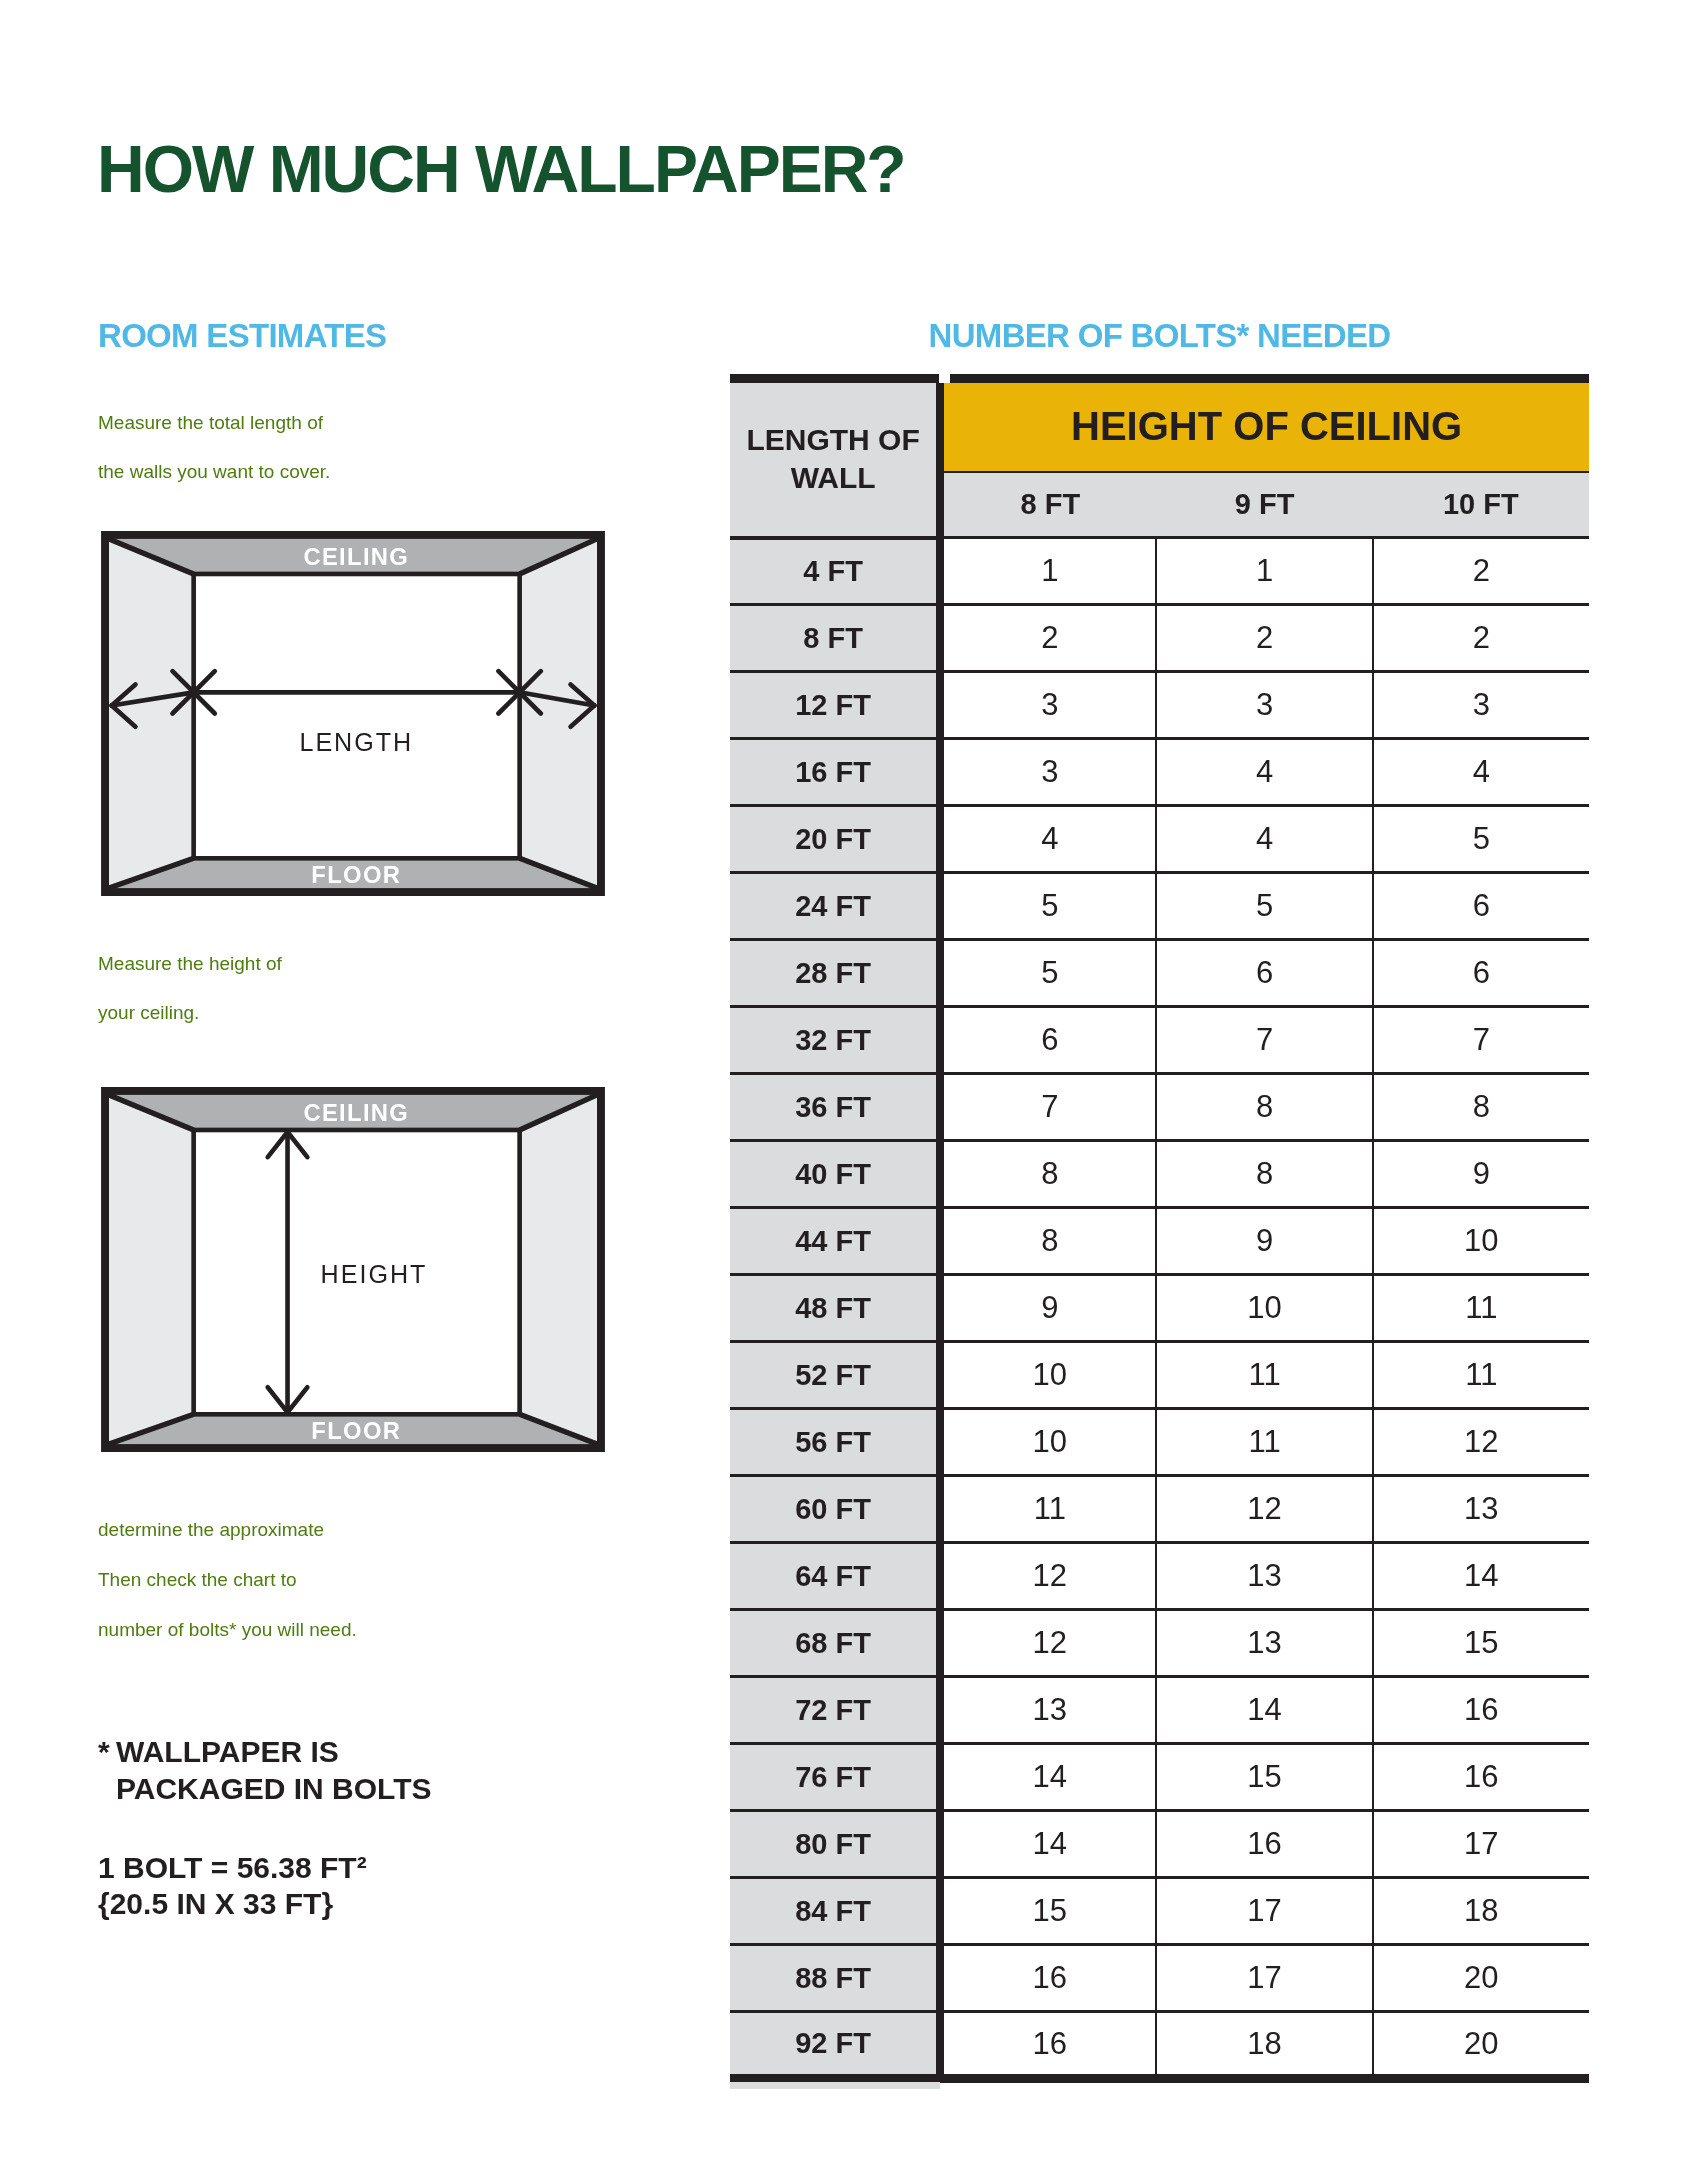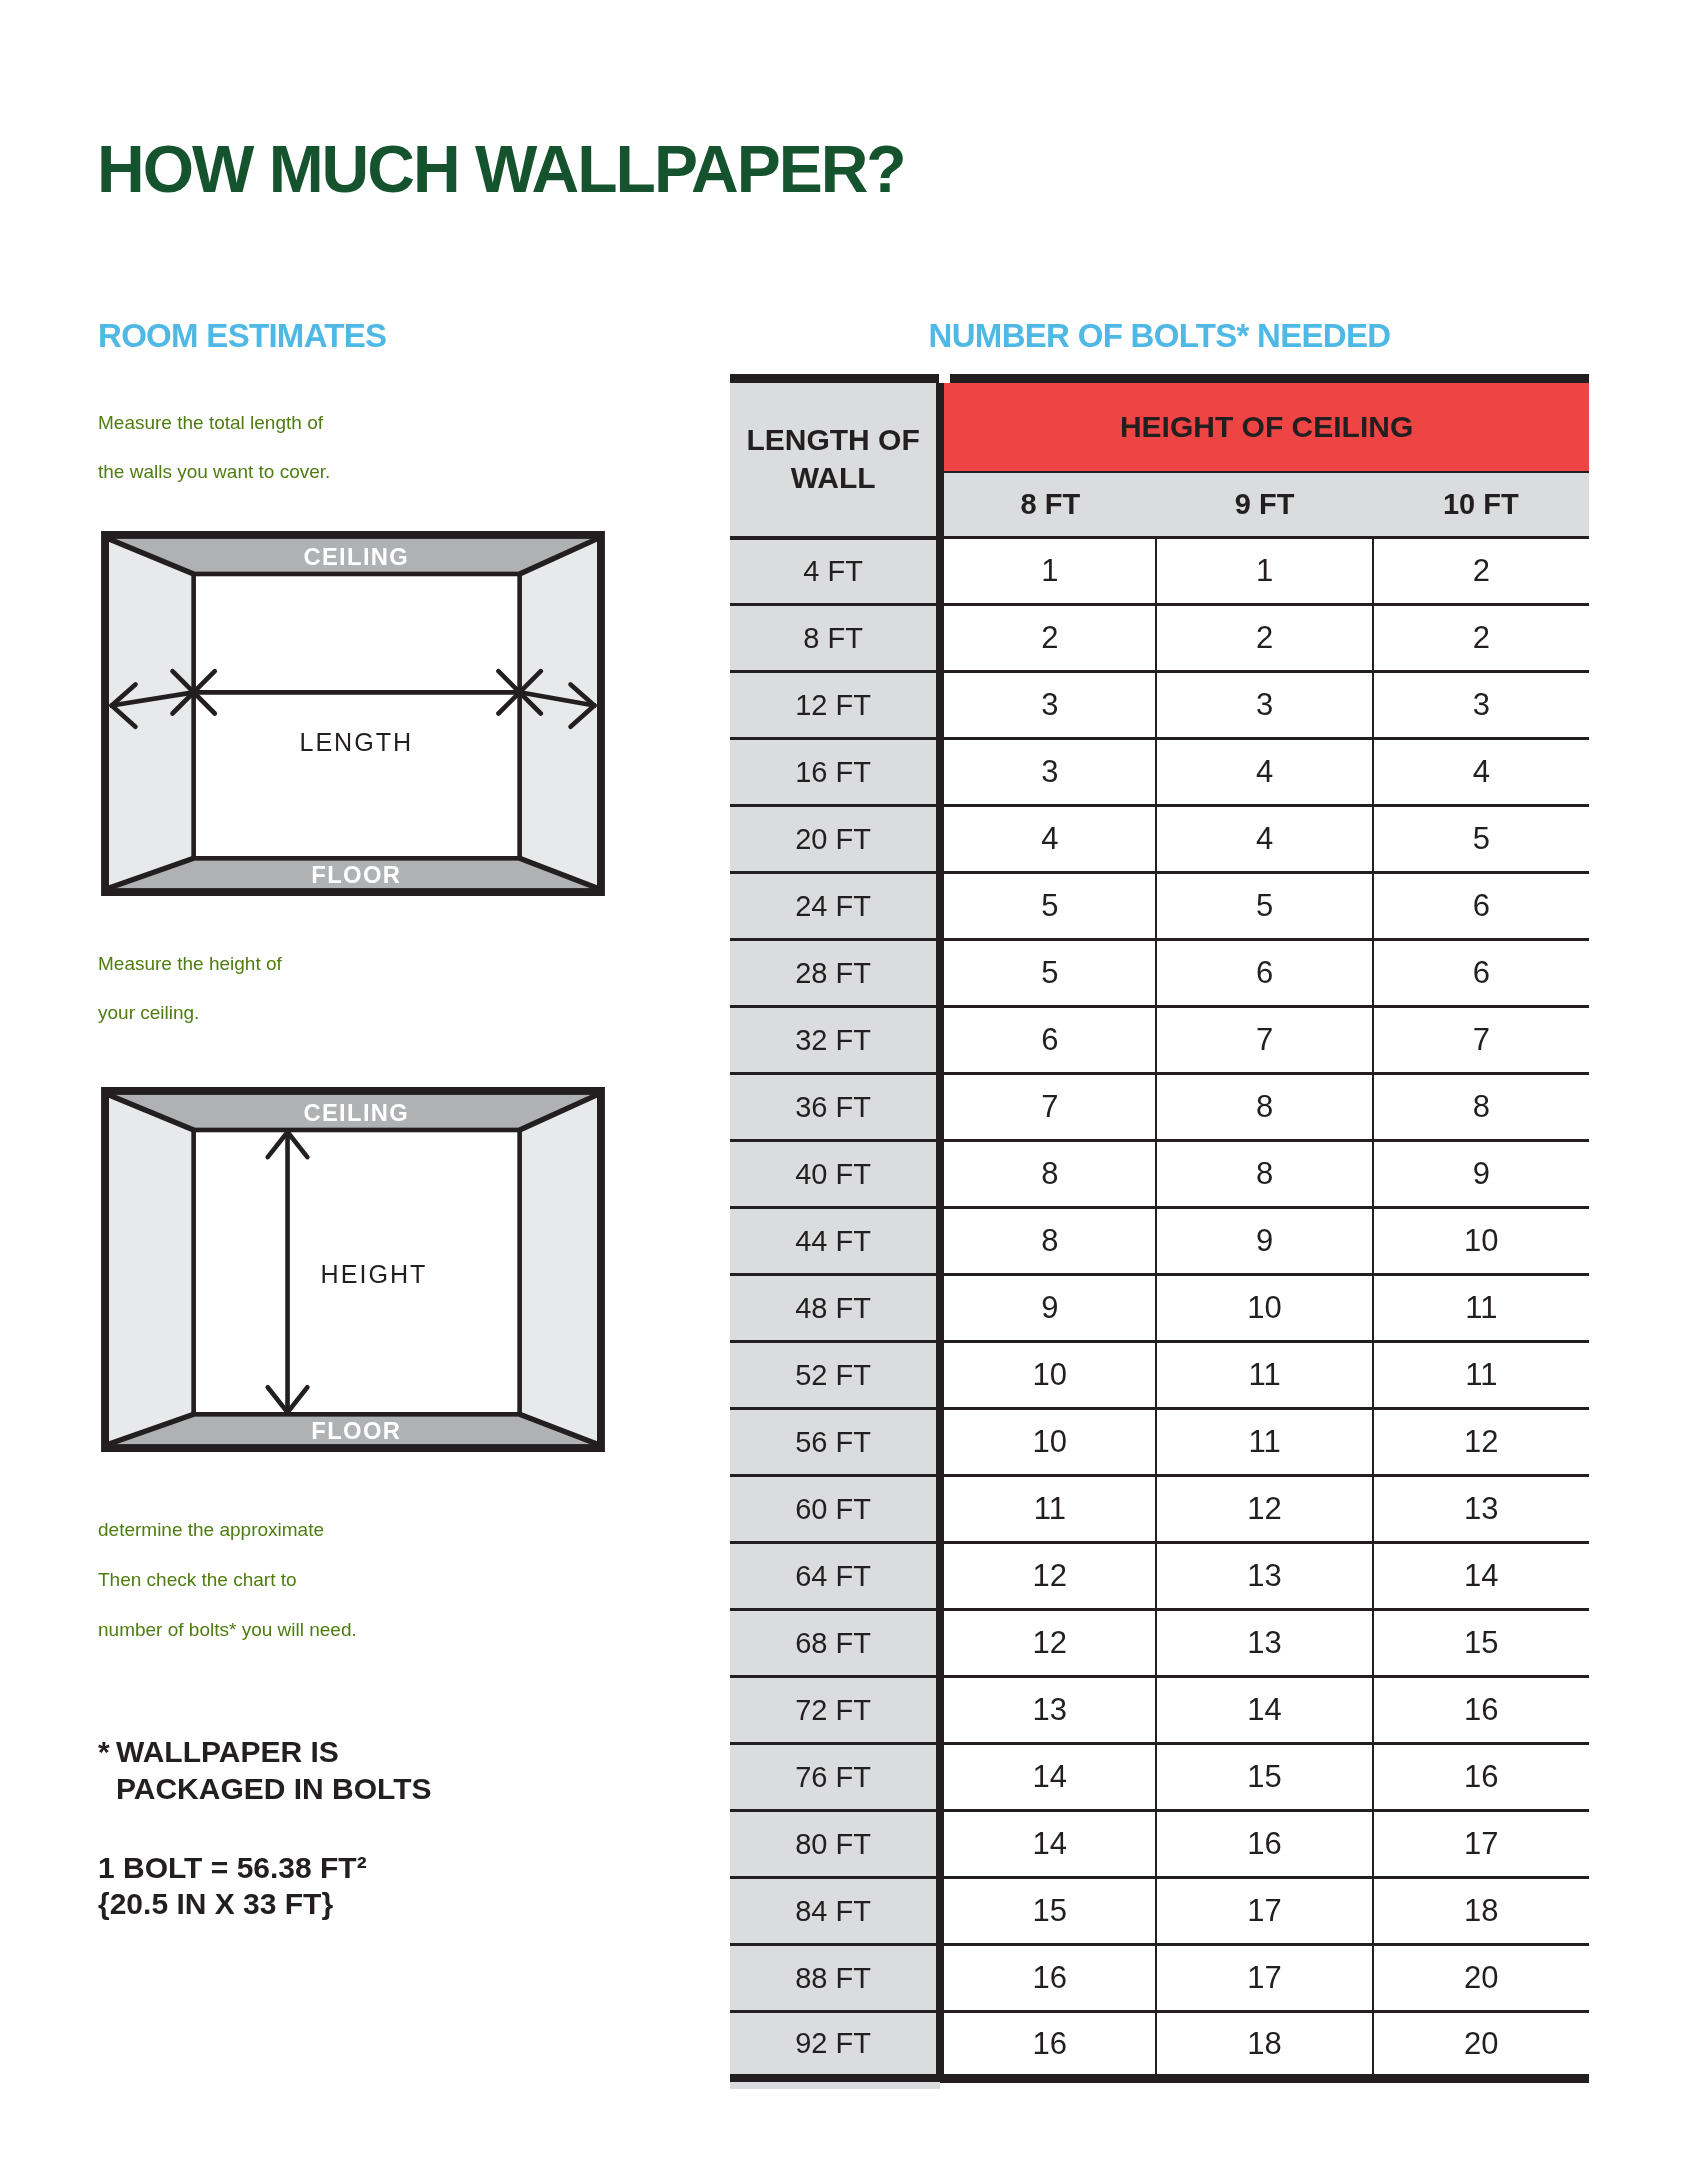--- a/index.html
+++ b/index.html
@@ -42,23 +42,23 @@
   #table-wrap{left:730px;top:374px;width:859px;}
   table.bolts{border-collapse:collapse;width:859px;table-layout:fixed;}
   table.bolts{border-top:9.3px solid #231f20;border-bottom:9.3px solid #231f20;}
   table.bolts th,table.bolts td{text-align:center;vertical-align:middle;color:#231f20;padding:0;}
   col.c0{width:210px;}col.c1{width:216px;}col.c2{width:216px;}col.c3{width:216px;}
   tr.h1{height:93px;margin-left:30px;}
   tr.h2{height:66px;}
   tbody tr{height:67px;}
   th.corner{border-right:8.6px solid #231f20;border-bottom:4px solid #231f20;
       background:#dbdcdd;font-size:30px;line-height:38px;font-weight:bold;}
-  th.group{background:#ef4444;font-size:30px;font-weight:bold;}
+  th.group{background:#eab308;font-size:40px;font-weight:bold;}
   tr.h2 th{border-top:2.6px solid #231f20;background:#dbdcdd;font-size:29px;font-weight:bold;}
-  tbody th{border-right:8.6px solid #231f20;background:#dbdcdd;font-size:29px;font-weight:normal;}
+  tbody th{border-right:8.6px solid #231f20;background:#dbdcdd;font-size:29px;font-weight:bold;}
   tbody td{background:#ffffff;font-size:31px;font-weight:normal;}
   tbody tr th,tbody tr td{border-top:3.3px solid #231f20;}
   tbody td + td{border-left:2.6px solid #231f20;}
   .gap-top{position:absolute;left:209px;top:0;width:10.6px;height:9.3px;background:#ffffff;}
   .sliver{position:absolute;left:0;bottom:-6px;width:210px;height:6.6px;background:#dbdcdd;}
 </style>
 </head>
 <body>
 
 <h1 id="title" class="abs">HOW MUCH WALLPAPER?</h1>

